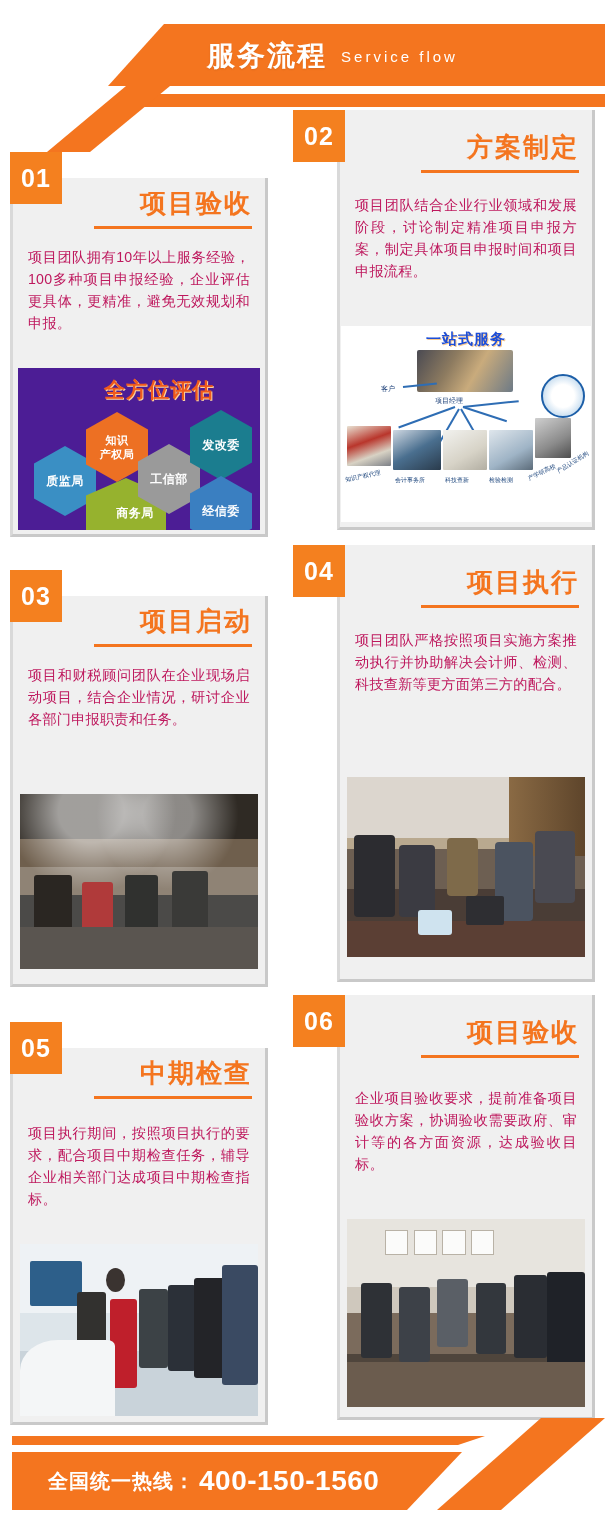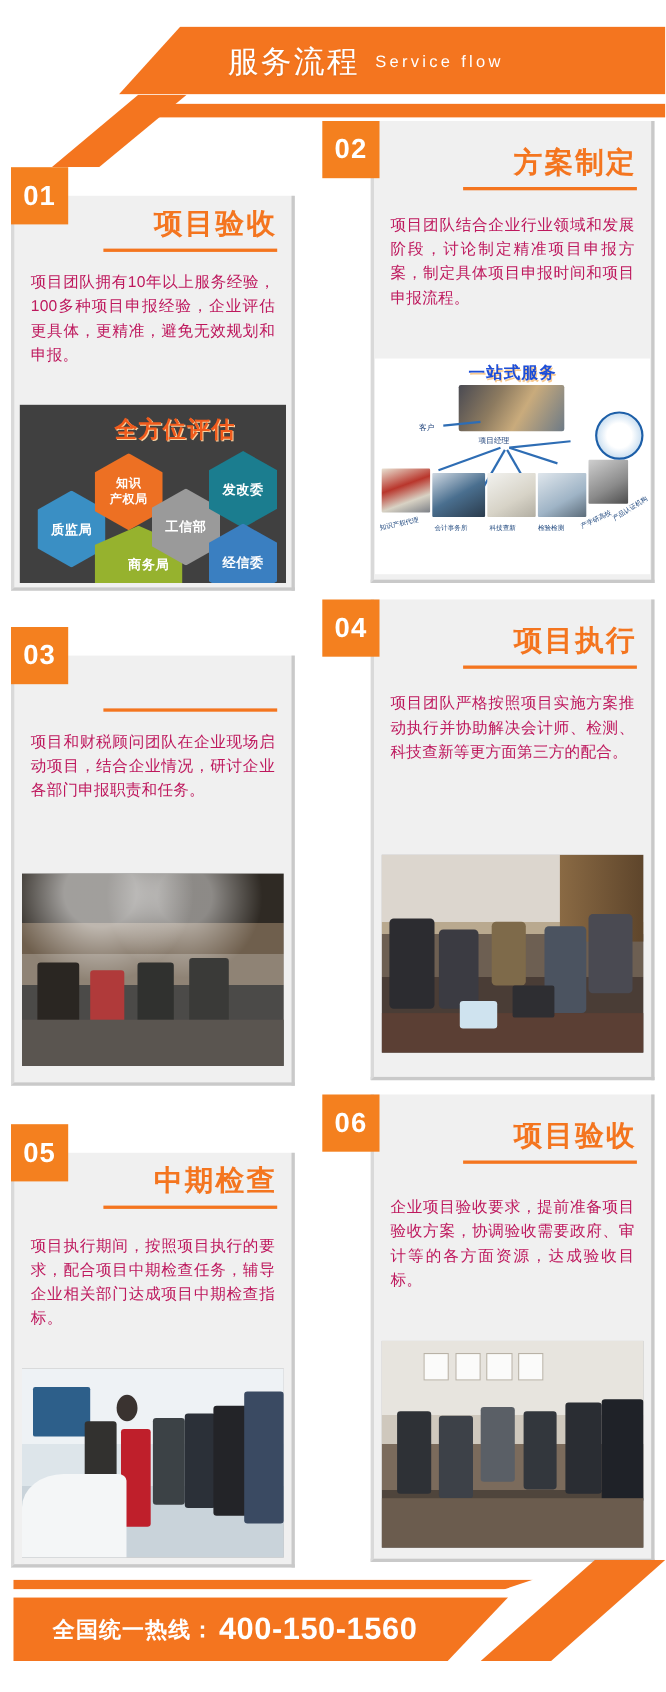--- a/index.html
+++ b/index.html
@@ -28,21 +28,21 @@
     position:absolute;left:40px;top:86px;width:140px;height:66px;
     background:#f4751f;
     clip-path:polygon(86px 0, 130px 0, 50px 66px, 7px 66px);
   }
   .hdr-title-wrap{
     position:absolute;left:0;top:28px;width:605px;height:56px;
     display:flex;align-items:center;justify-content:center;
     padding-left:60px;box-sizing:border-box;
   }
   .hdr-title-cn{
-    color:#ffffff;font-size:28px;font-weight:normal;letter-spacing:2px;
+    color:#ffffff;font-size:28px;font-weight:bold;letter-spacing:2px;
     text-shadow:0 1px 2px rgba(0,0,0,.10);
   }
   .hdr-title-en{
     color:#ffffff;font-size:15px;letter-spacing:3px;margin-left:14px;
     font-family:"Liberation Sans","DejaVu Sans",sans-serif;
   }
 
   
   .card{position:absolute;}
   .card-body{
@@ -77,21 +77,21 @@
   .card-text{
     position:absolute;
     color:#be185d;
     font-size:14.2px;
     line-height:22px;
     letter-spacing:0.2px;
     text-align:justify;
   }
 
   
-  .hexwrap{position:absolute;background:#404040;overflow:hidden;}
+  .hexwrap{position:absolute;background:#4c1d95;overflow:hidden;}
   .hexwrap .hexttl{
     position:absolute;left:86px;top:8px;
     font-size:21px;font-weight:bold;color:#ef5a1c;letter-spacing:1px;
     text-shadow:1px 1px 0 #fbd2a0;
     white-space:nowrap;
   }
   .hex{
     position:absolute;width:62px;height:70px;
     clip-path:polygon(50% 0%,100% 25%,100% 75%,50% 100%,0% 75%,0% 25%);
     display:flex;align-items:center;justify-content:center;
@@ -231,20 +231,21 @@
         <div class="oss-label" style="left:148px;top:150px;">检验检测</div>
         <div class="oss-label" style="left:186px;top:142px;transform:rotate(-26deg);">产学研高校</div>
         <div class="oss-label" style="left:214px;top:132px;transform:rotate(-32deg);">产品认证机构</div>
       </div>
     </div>
   </div>
 
   <div class="card" style="left:10px;top:570px;width:258px;height:417px;">
     <div class="card-body" style="left:0;top:26px;width:258px;height:391px;"></div>
     <div class="badge" style="left:0;top:0;">03</div>
+    <div class="card-title" style="right:16px;top:34px;">项目启动</div>
     <div class="title-rule" style="left:84px;top:74px;width:158px;"></div>
     <div class="card-text" style="left:18px;top:94px;width:222px;">项目和财税顾问团队在企业现场启动项目，结合企业情况，研讨企业各部门申报职责和任务。</div>
 
     <div class="photo" style="left:10px;top:224px;width:238px;height:175px;">
       <div class="ph-inner" style="background:
           radial-gradient(ellipse at 30% 10%, rgba(255,255,255,.55) 0 14%, transparent 36%),
           radial-gradient(ellipse at 62% 12%, rgba(255,255,255,.45) 0 12%, transparent 34%),
           linear-gradient(180deg,#2f2a24 0 26%, #6f5f4d 26% 42%, #8f8375 42% 58%, #4b4a48 58% 100%);">
       </div>
       <div style="position:absolute;left:6%;top:46%;width:16%;height:34%;background:#2a2622;border-radius:3px;"></div>

